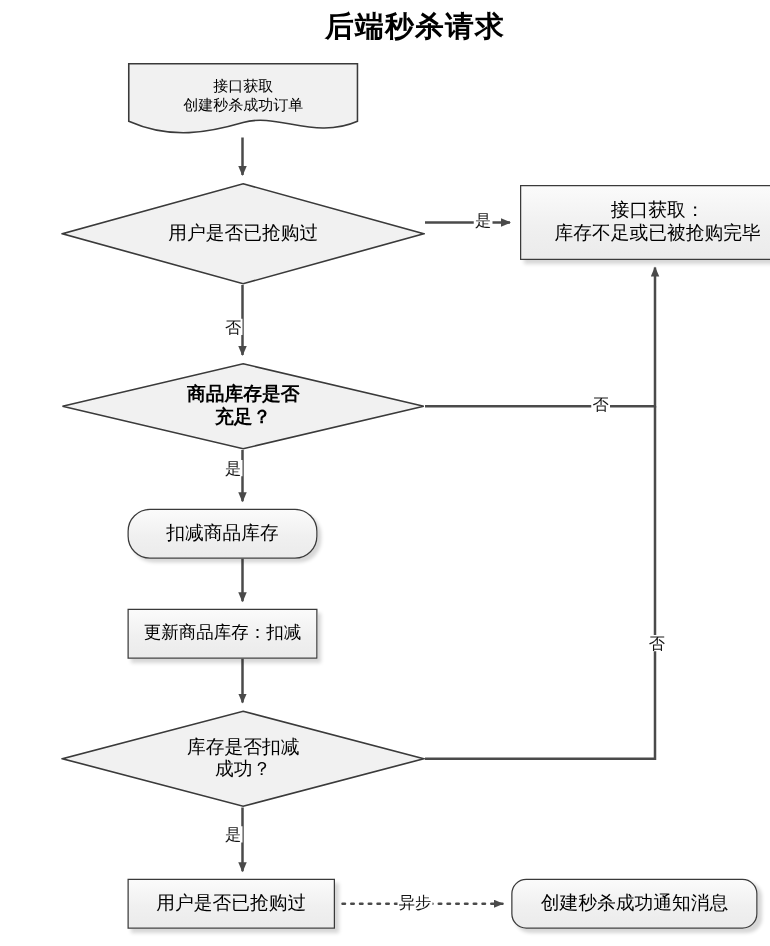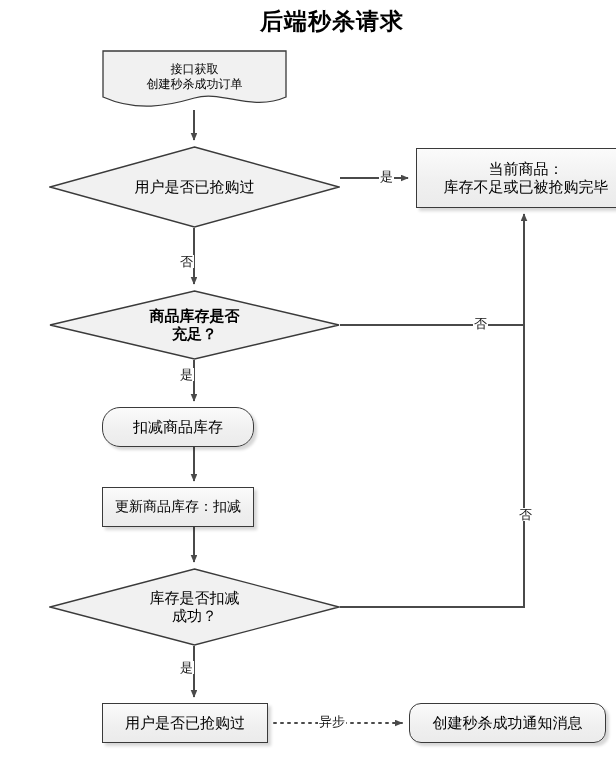--- a/index.html
+++ b/index.html
@@ -163,21 +163,21 @@
     <svg class="dia-svg" viewBox="0 0 291 82" preserveAspectRatio="none">
       <path d="M145.5,1 L290,41 L145.5,81 L1,41 Z" fill="#f1f1f1" stroke="#3a3a3a" stroke-width="1.3"></path>
     </svg>
     <div class="node-text">
       <div>用户是否已抢购过</div>
     </div>
   </div>
 
   <div class="node rect-node" style="left:392px; top:148px; width:220px; height:60px; flex-direction:column;">
     <div class="node-text">
-      <div>当前商品：</div>
+      <div>接口获取：</div>
       <div>库存不足或已被抢购完毕</div>
     </div>
   </div>
 
   <div class="node diamond-node" style="left:25px; top:290px; width:291px; height:70px; flex-direction:column;font-weight:bold;">
     <svg class="dia-svg" viewBox="0 0 291 70" preserveAspectRatio="none">
       <path d="M145.5,1 L290,35 L145.5,69 L1,35 Z" fill="#f1f1f1" stroke="#3a3a3a" stroke-width="1.3"></path>
     </svg>
     <div class="node-text">
       <div>商品库存是否</div>

